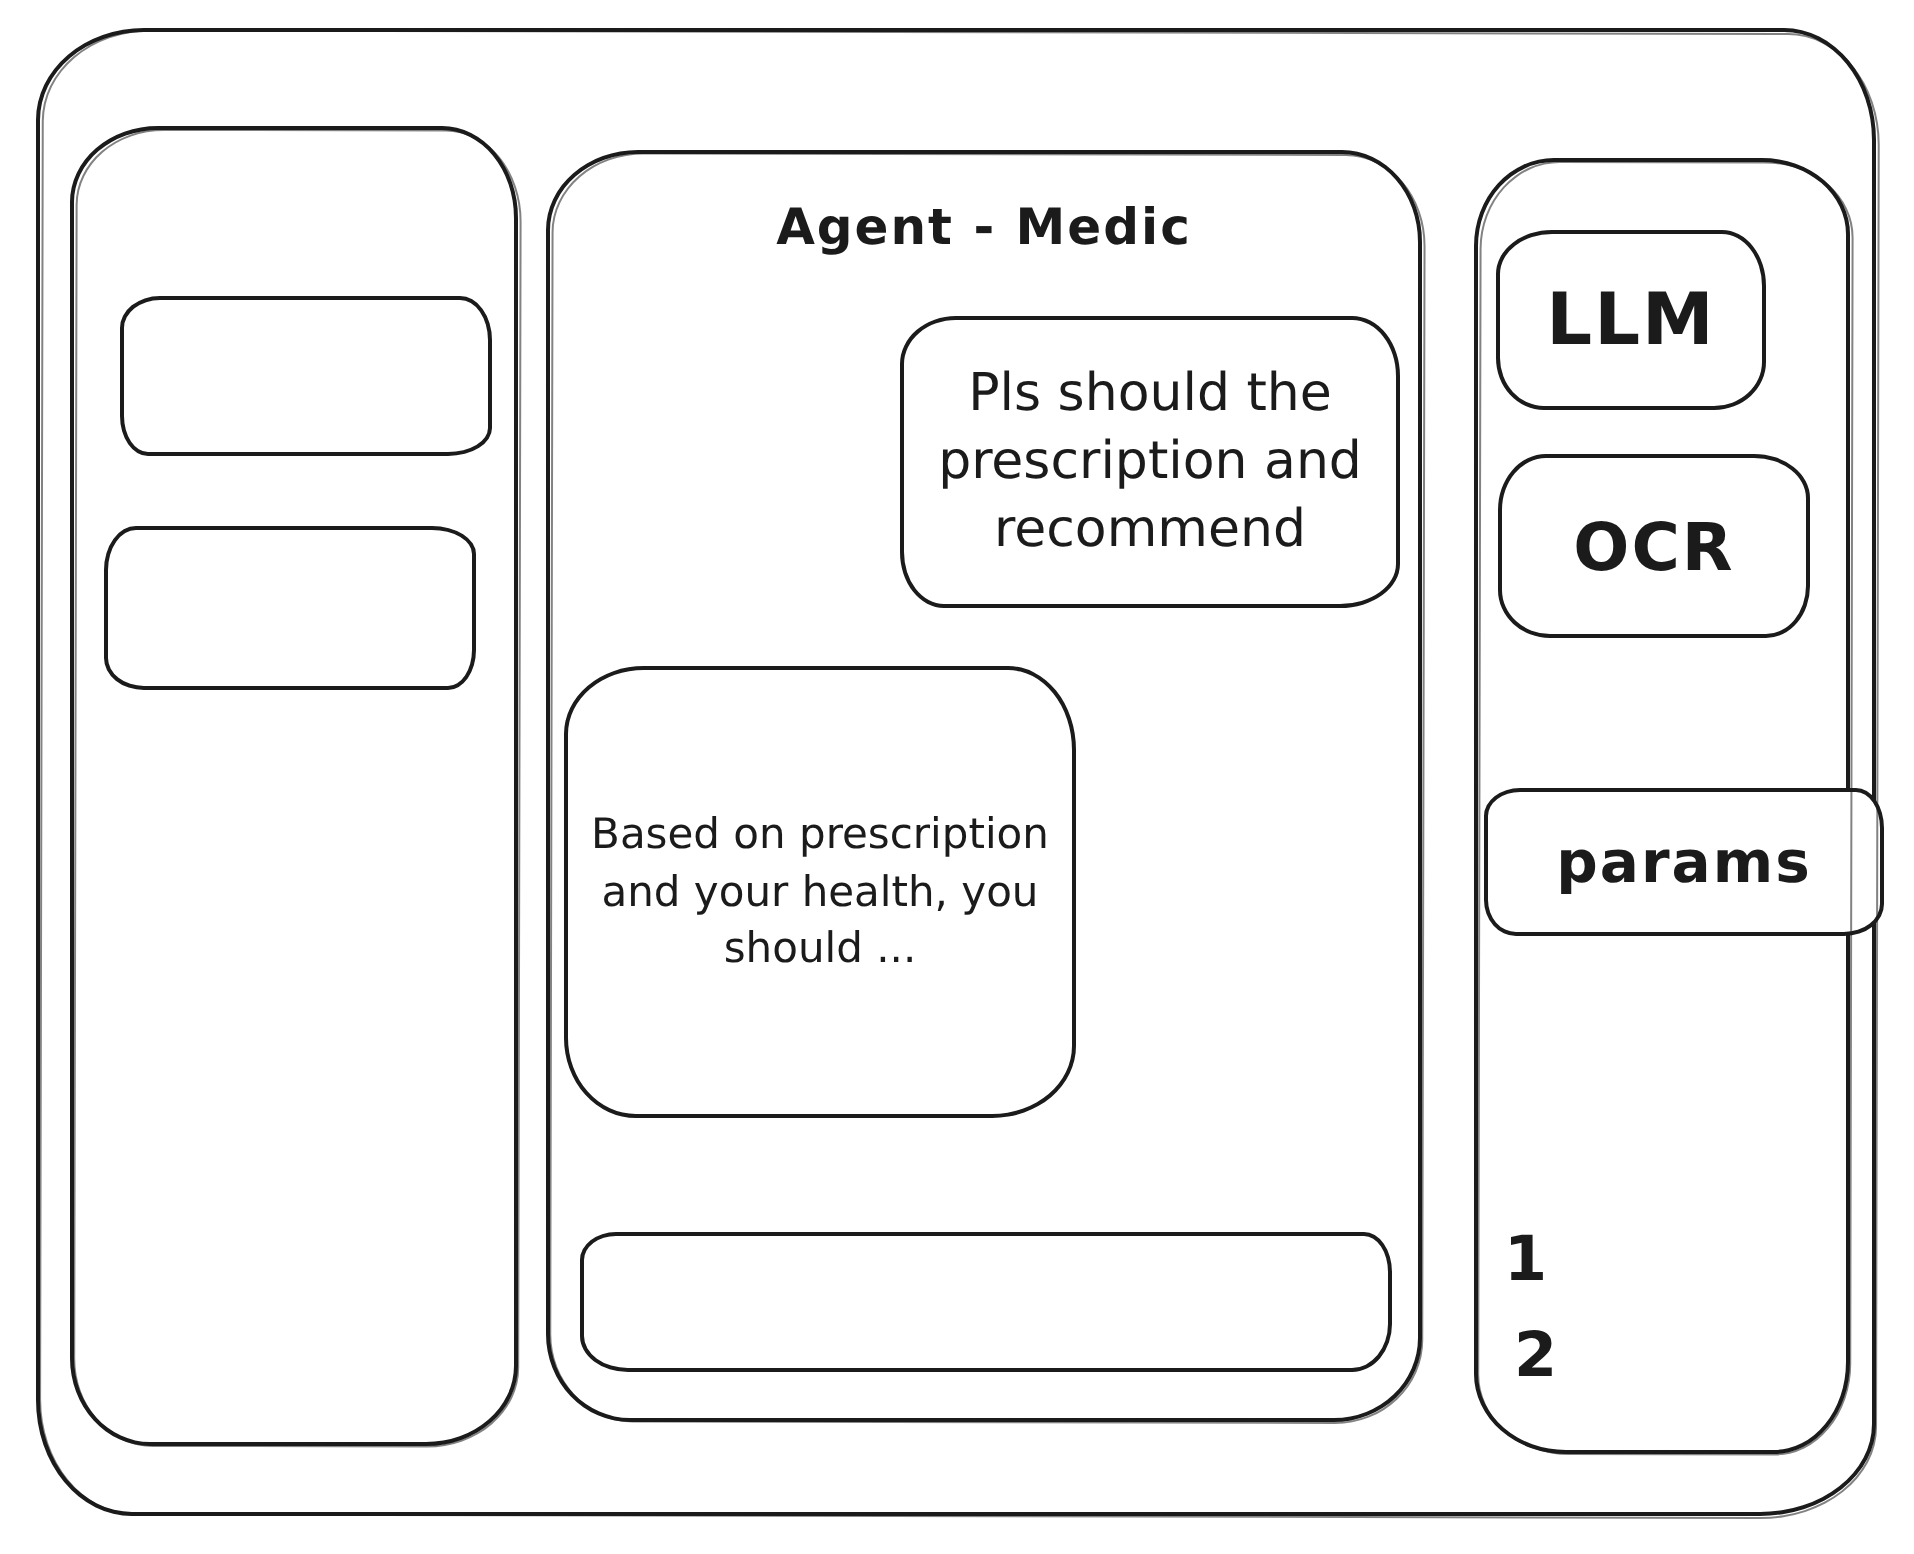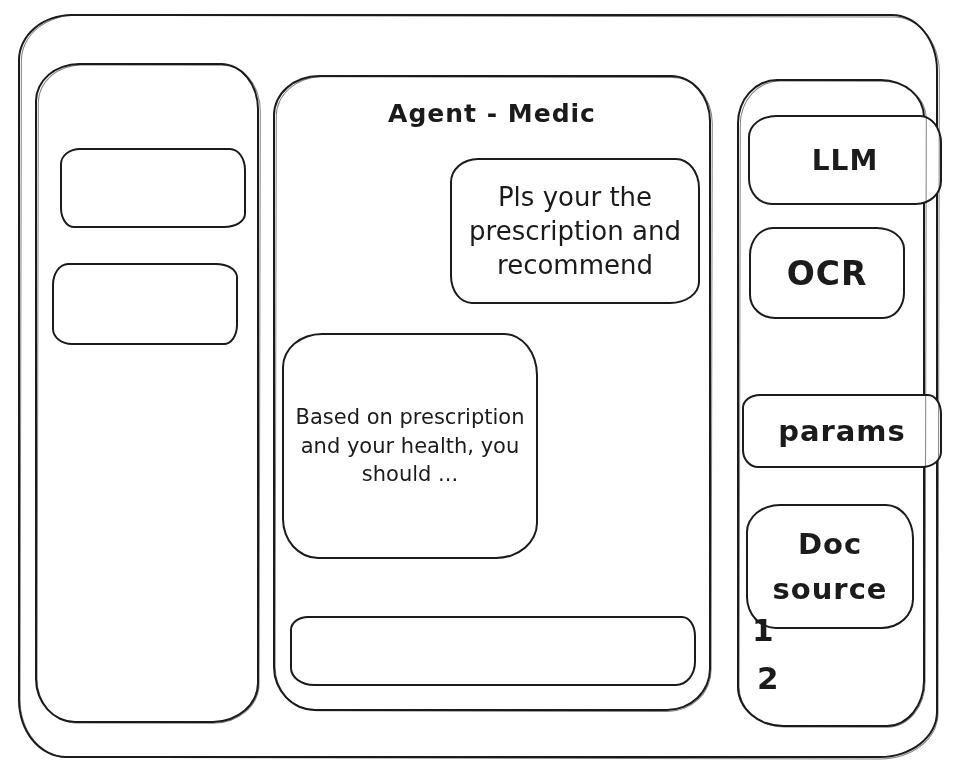--- a/index.html
+++ b/index.html
@@ -104,21 +104,21 @@
   }
   .tool-btn{
     position:absolute;
     border:2.8px solid var(--stroke);
     background:var(--bg);
     font-family:inherit;color:var(--stroke);
     font-weight:600;letter-spacing:1px;
     display:flex;align-items:center;justify-content:center;
     cursor:pointer;
   }
-  .tool-btn.llm{left:9px;top:34px;width:194px;height:90px;font-size:28px;
+  .tool-btn.llm{left:9px;top:34px;width:135px;height:90px;font-size:36px;
     border-radius:28px 22px 26px 24px / 22px 28px 24px 26px;}
   .tool-btn.ocr{left:10px;top:146px;width:156px;height:92px;font-size:33px;
     border-radius:24px 28px 22px 26px / 28px 22px 26px 24px;}
   .tool-btn.params{left:3px;top:313px;width:200px;height:74px;font-size:29px;
     border-radius:18px 14px 20px 16px / 14px 20px 16px 18px;}
   .tool-btn.doc{left:7px;top:423px;width:168px;height:125px;font-size:29px;
     line-height:1.55;text-align:center;
     border-radius:34px 28px 32px 30px / 28px 34px 30px 32px;
     flex-direction:column;}
   .doc-num{
@@ -135,32 +135,31 @@
   <div class="sketch dbl frame">
 
     <aside class="sketch dbl left-panel">
       <div class="history-item h1"></div>
       <div class="history-item h2"></div>
     </aside>
 
     <main class="sketch dbl center-panel">
       <div class="panel-title">Agent - Medic</div>
 
-      <div class="bubble user">Pls your the prescription and recommend</div>
+      <div class="bubble user">Pls should the prescription and recommend</div>
 
       <div class="bubble agent">Based on prescription and your health, you should ...</div>
 
       <div class="chat-input">
         <input type="text" aria-label="message input" placeholder="" style="">
       </div>
     </main>
 
     <aside class="sketch dbl right-panel">
       <button class="tool-btn llm">LLM</button>
       <button class="tool-btn ocr">OCR</button>
       <button class="tool-btn params">params</button>
-      <button class="tool-btn doc">Doc source</button>
       <div class="doc-num n1">1</div>
       <div class="doc-num n2">2</div>
     </aside>
 
   </div>
 </div>
 
 </body></html>

